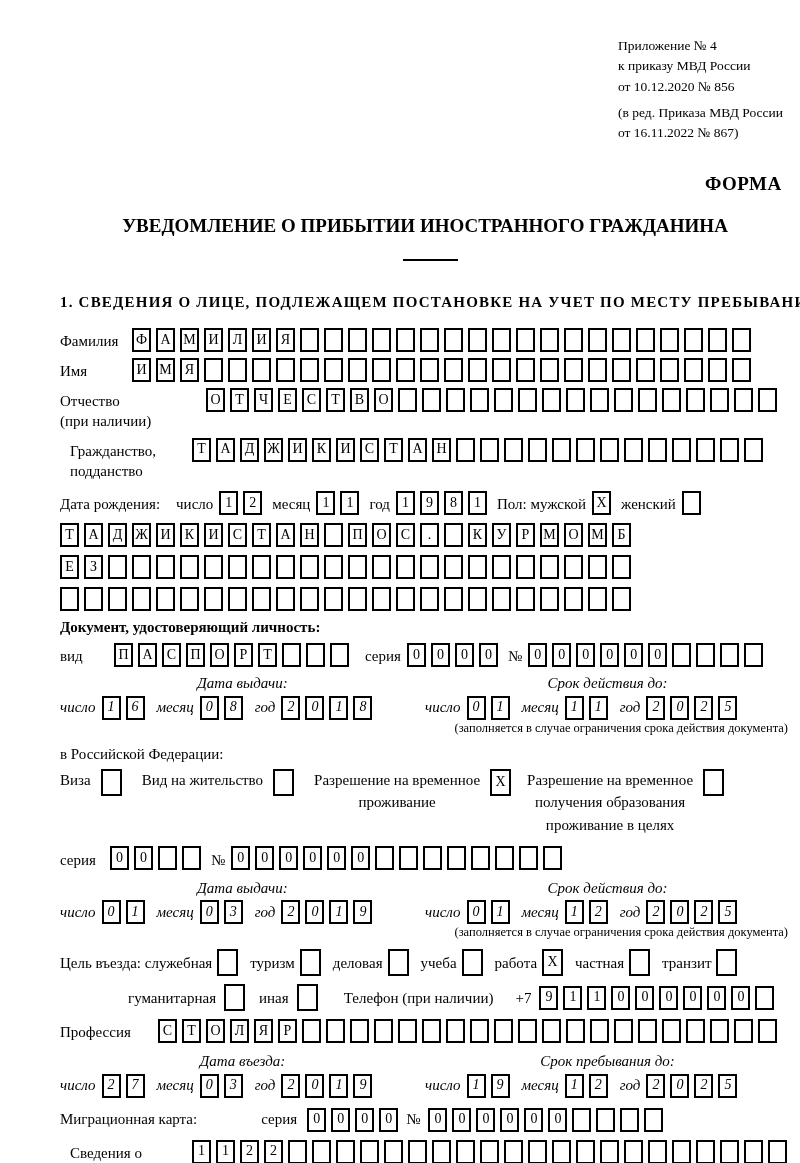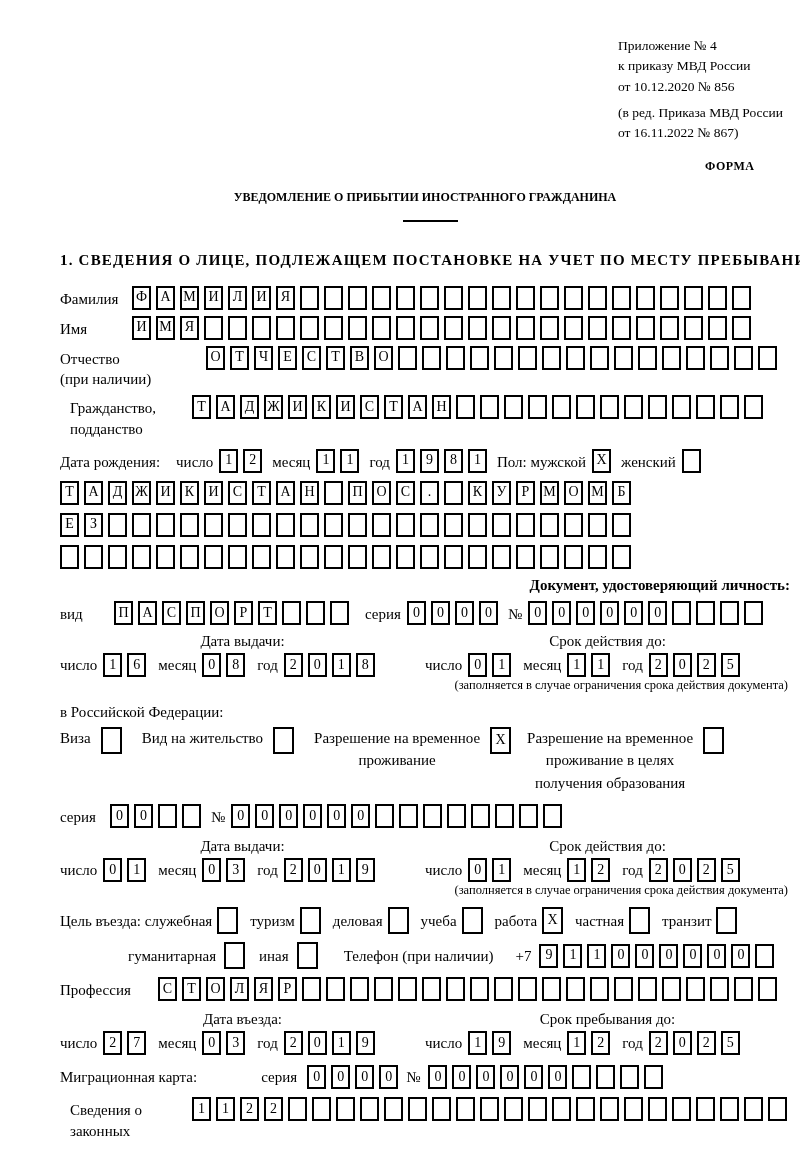--- a/index.html
+++ b/index.html
@@ -7,45 +7,45 @@
     width:800px;height:1163px;
     font-family:"Liberation Serif","DejaVu Serif",serif;
     color:#000;font-size:15px;line-height:1.35;
     overflow:hidden;
   }
   .page{padding:36px 10px 0 60px;box-sizing:border-box;width:800px;}
 
   
   .appendix{margin-left:558px;font-size:13.5px;line-height:1.5;}
   .appendix .rev{margin-top:6px;}
-  .forma{margin-left:645px;margin-top:15px;font-weight:bold;font-size:12px;letter-spacing:.5px;}
+  .forma{margin-left:645px;margin-top:28px;font-weight:bold;font-size:19px;letter-spacing:.5px;}
 
   
-  .title{ text-align:center;font-weight:bold;font-size:12px;line-height:1.55;margin-top:14px;}
+  .title{ text-align:center;font-weight:bold;font-size:19px;line-height:1.55;margin-top:14px;}
   .blank-line{display:inline-block;width:55px;border-bottom:2px solid #000;height:13px;margin-left:10px;}
   .section-heading{font-weight:bold;font-size:15px;margin-top:22px;letter-spacing:1.2px;white-space:nowrap;}
 
   
   .frm{margin-top:16px;}
   .row{display:flex;align-items:flex-start;margin-bottom:6px;}
   .lbl{flex:0 0 auto;padding-top:3px;}
   .w72{width:72px;} .w122{width:122px;margin-left:10px;} .w146{width:146px;} .w98{width:98px;}
   .cells{display:inline-flex;gap:5px;flex:0 0 auto;}
   .cell{
     box-sizing:border-box;display:inline-flex;align-items:center;justify-content:center;
     width:19px;height:24px;border:2px solid #000;font-size:14px;flex:0 0 auto;background:#fff;
   }
   .cb .cell{width:21px;height:27px;}
   .stack{display:flex;flex-direction:column;gap:8px;}
   .inlab{padding:3px 6px 0 10px;flex:0 0 auto;}
   .inlab.first{padding-left:0;}
-  .center-bold{text-align:right;font-weight:bold;margin:6px 0 6px 0;}
+  .center-bold{text-align:left;font-weight:bold;margin:6px 0 6px 0;}
 
   
-  .dates{display:flex;margin-bottom:2px;}
+  .dates{display:flex;margin-bottom:2px;font-style:italic;}
   .dcol{width:372px;}
   .dcol .dhead{text-align:center;margin-bottom:2px;}
   .dgrp{display:flex;align-items:center;}
   .dgrp .dl{padding:0 6px 0 0;}
   .dgrp .dl.mid{padding-left:12px;}
   .note-r{text-align:right;font-size:12.5px;margin:-2px 2px 8px 0;}
   .plain{margin-bottom:4px;}
 
   
   .cbrow{display:flex;align-items:flex-start;margin:4px 0 10px 0;}
@@ -436,22 +436,22 @@
           <div>проживание</div>
         </div>
         <div class="cells cb">
             <span class="cell">X</span>
           </div>
       </div>
       <div class="gap16"></div>
       <div class="cbgroup">
         <div class="txt">
           <div>Разрешение на временное</div>
+          <div>получения образования</div>
           <div>проживание в целях</div>
-          <div>получения образования</div>
         </div>
         <div class="cells cb">
             <span class="cell"></span>
           </div>
       </div>
     </div>
 
     <div class="row" style="align-items:center;">
       <span class="inlab first">серия</span>
       <span class="cells" style="margin-left:8px;">

